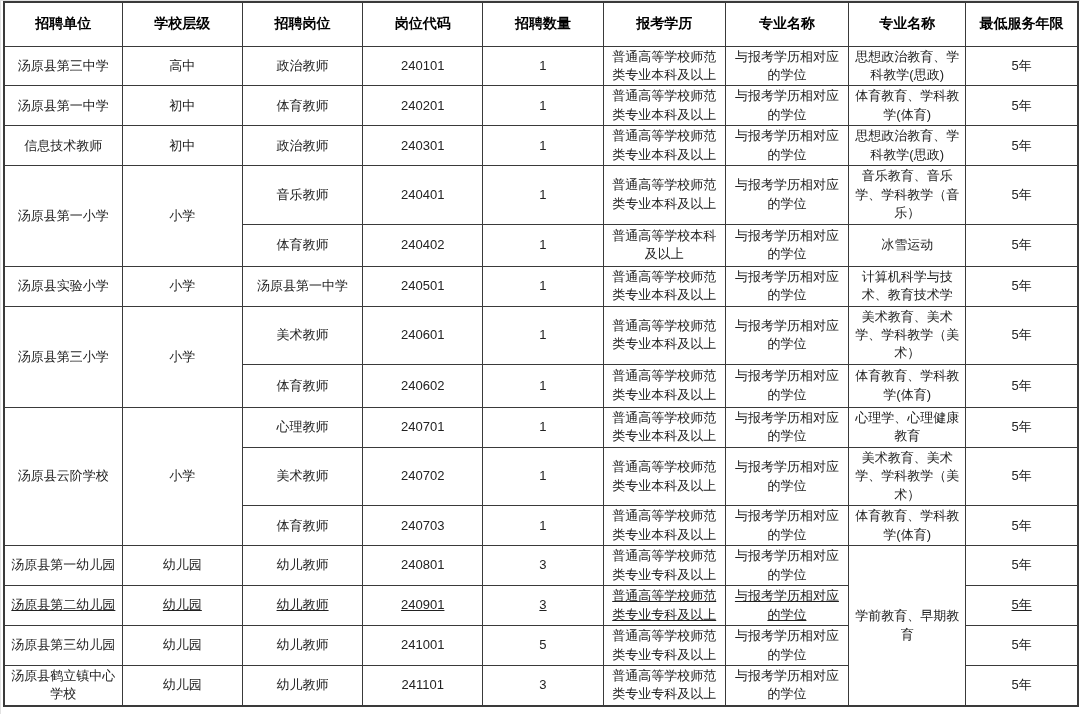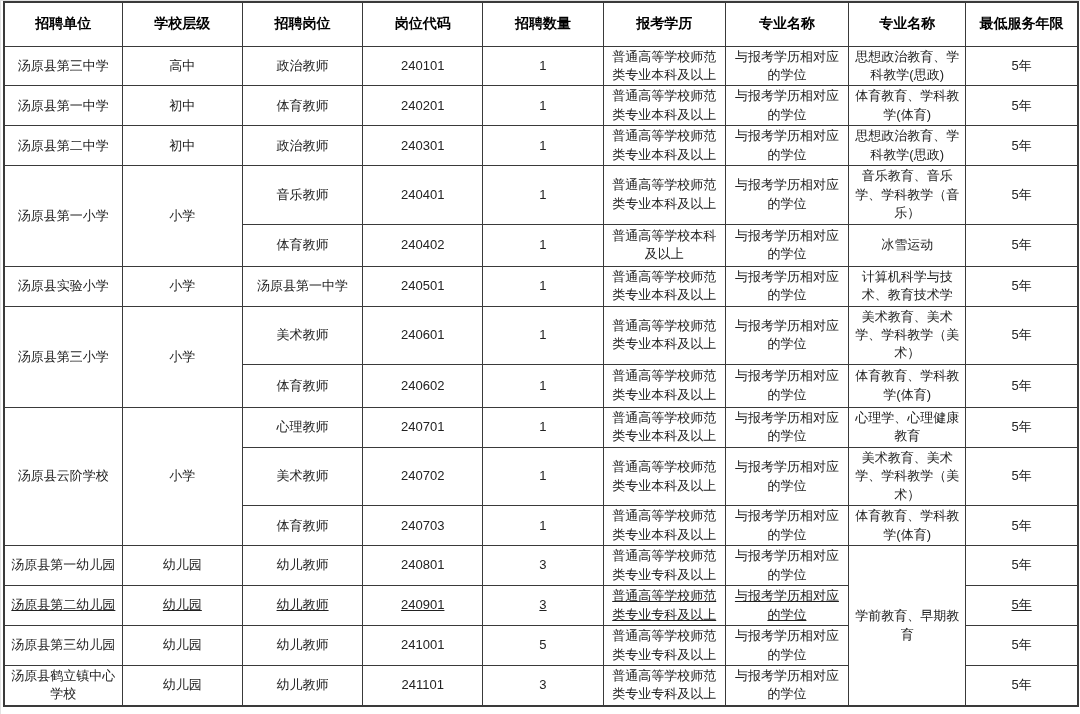--- a/index.html
+++ b/index.html
@@ -107,21 +107,21 @@
         <td>初中</td>
         <td>体育教师</td>
         <td>240201</td>
         <td>1</td>
         <td>普通高等学校师范类专业本科及以上</td>
         <td>与报考学历相对应的学位</td>
         <td>体育教育、学科教学(体育)</td>
         <td>5年</td>
       </tr>
       <tr style="height:39px;">
-        <td>汤原县第二中学</td>
+        <td>信息技术教师</td>
         <td>初中</td>
         <td>政治教师</td>
         <td>240301</td>
         <td>1</td>
         <td>普通高等学校师范类专业本科及以上</td>
         <td>与报考学历相对应的学位</td>
         <td>思想政治教育、学科教学(思政)</td>
         <td>5年</td>
       </tr>
       <tr style="height:52px;">

